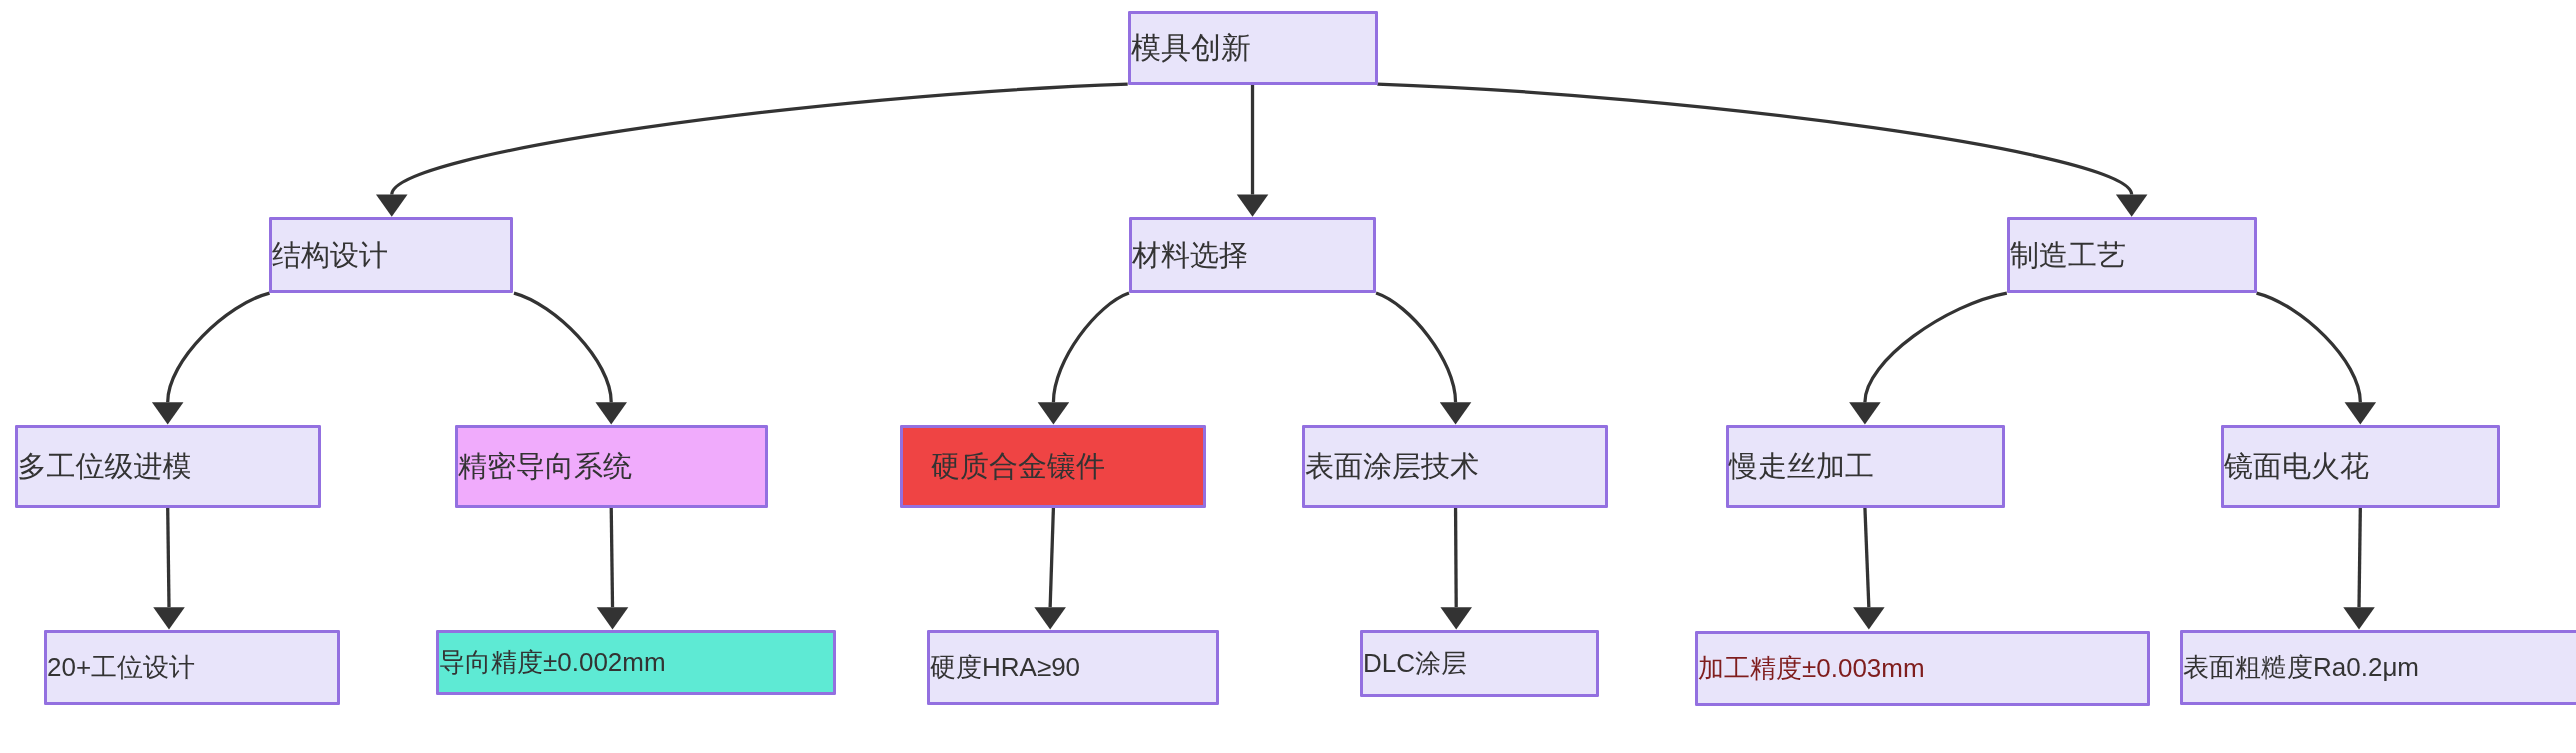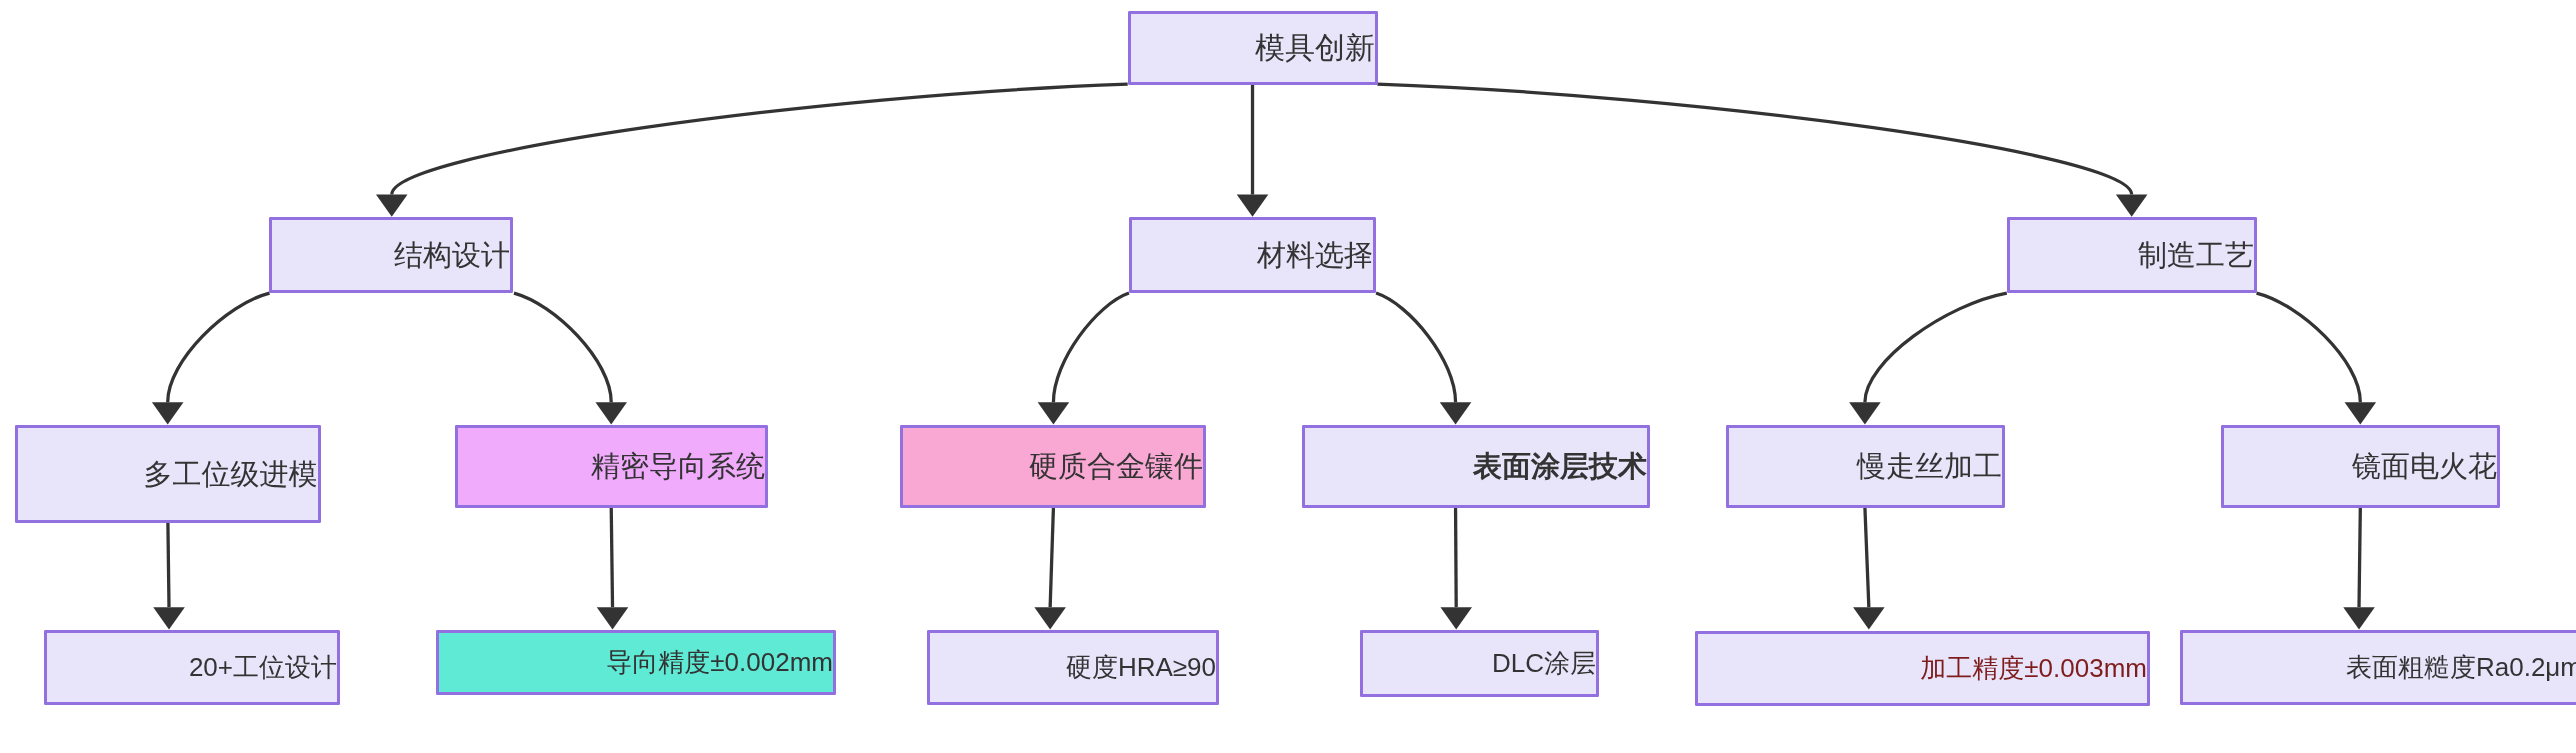--- a/index.html
+++ b/index.html
@@ -36,21 +36,21 @@
     stroke: none;
   }
   .node {
     position: absolute;
     box-sizing: border-box;
     background: #e8e4fa;
     border: 3.3px solid #9370e0;
     border-radius: 1.3px;
     display: flex;
     align-items: center;
-    justify-content: flex-end;
+    justify-content: flex-start;
     color: #333333;
     white-space: nowrap;
   }
   .node-label {
     display: block;
     text-align: center;
     line-height: 1.2;
   }
   .lvl-root  { font-size: 30px; }
   .lvl-two   { font-size: 29px; }
@@ -99,30 +99,30 @@
       </div>
       <div class="node lvl-two" style="left: 269px; top: 217px; width: 244px; height: 76px; background: rgb(232, 228, 250); border-color: rgb(147, 112, 224); color: rgb(51, 51, 51);">
         <span class="node-label">结构设计</span>
       </div>
       <div class="node lvl-two" style="left: 1129px; top: 217px; width: 247px; height: 76px; background: rgb(232, 228, 250); border-color: rgb(147, 112, 224); color: rgb(51, 51, 51);">
         <span class="node-label">材料选择</span>
       </div>
       <div class="node lvl-two" style="left: 2007px; top: 217px; width: 250px; height: 76px; background: rgb(232, 228, 250); border-color: rgb(147, 112, 224); color: rgb(51, 51, 51);">
         <span class="node-label">制造工艺</span>
       </div>
-      <div class="node lvl-three" style="left: 14.5px; top: 425px; width: 306px; height: 98px; background: rgb(232, 228, 250); border-color: rgb(147, 112, 224); color: rgb(51, 51, 51);">
+      <div class="node lvl-three" style="left: 14.5px; top: 425px; width: 306px; height: 83px; background: rgb(232, 228, 250); border-color: rgb(147, 112, 224); color: rgb(51, 51, 51);">
         <span class="node-label">多工位级进模</span>
       </div>
       <div class="node lvl-three" style="left: 455px; top: 425px; width: 313px; height: 83px; background: #f0abfc; border-color: rgb(147, 112, 224); color: rgb(51, 51, 51);">
         <span class="node-label">精密导向系统</span>
       </div>
-      <div class="node lvl-three" style="left: 900px; top: 425px; width: 306px; height: 83px; background: #f9a8d4; border-color: rgb(147, 112, 224); color: rgb(51, 51, 51);">
+      <div class="node lvl-three" style="left: 900px; top: 425px; width: 306px; height: 83px; background: #ef4444; border-color: rgb(147, 112, 224); color: rgb(51, 51, 51); padding-left: 28px;">
         <span class="node-label">硬质合金镶件</span>
       </div>
-      <div class="node lvl-three" style="left: 1302px; top: 425px; width: 348px; height: 83px; background: rgb(232, 228, 250); border-color: rgb(147, 112, 224); color: rgb(51, 51, 51); font-weight: bold;">
+      <div class="node lvl-three" style="left: 1302px; top: 425px; width: 306px; height: 83px; background: rgb(232, 228, 250); border-color: rgb(147, 112, 224); color: rgb(51, 51, 51);">
         <span class="node-label">表面涂层技术</span>
       </div>
       <div class="node lvl-three" style="left: 1726px; top: 425px; width: 279px; height: 83px; background: rgb(232, 228, 250); border-color: rgb(147, 112, 224); color: rgb(51, 51, 51);">
         <span class="node-label">慢走丝加工</span>
       </div>
       <div class="node lvl-three" style="left: 2221px; top: 425px; width: 279px; height: 83px; background: rgb(232, 228, 250); border-color: rgb(147, 112, 224); color: rgb(51, 51, 51);">
         <span class="node-label">镜面电火花</span>
       </div>
       <div class="node lvl-leaf" style="left: 21px; top: 630px; width: 296px; height: 75px; background: rgb(232, 228, 250); border-color: rgb(147, 112, 224); color: rgb(51, 51, 51);">
         <span class="node-label">20+工位设计</span>

